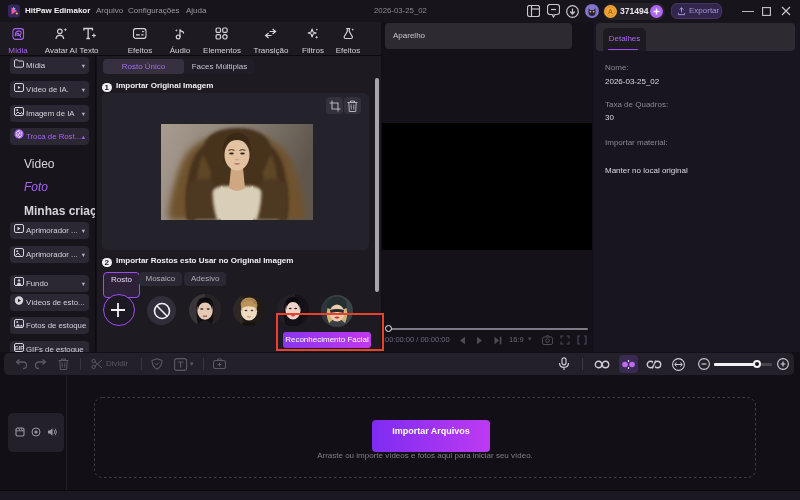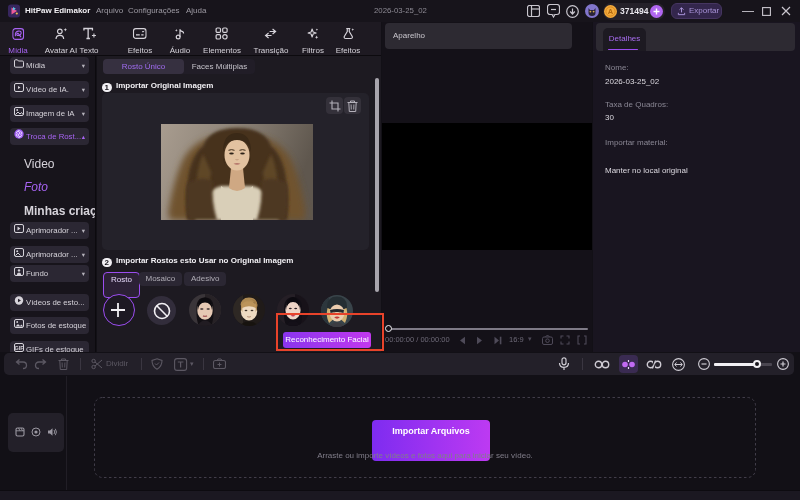--- a/index.html
+++ b/index.html
@@ -191,21 +191,21 @@
     <div class="ssub" style="top:148px;font-weight:bold;">Minhas criaçõ...</div>
     <div class="sitem" style="top:166px;"><span class="ic"><svg width="10" height="9" viewBox="0 0 10 9">
             <rect x="0.5" y="0.5" width="9" height="8" rx="1.5" fill="none" stroke="#d6d3da" stroke-width="1"></rect>
             <path d="M3.5 2.5 L6.5 4.5 L3.5 6.5 Z" fill="#d6d3da"></path>
           </svg></span>Aprimorador ...<span class="car">▾</span></div>
     <div class="sitem" style="top:190px;"><span class="ic"><svg width="10" height="9" viewBox="0 0 10 9">
             <rect x="0.5" y="0.5" width="9" height="8" rx="1.5" fill="none" stroke="#d6d3da" stroke-width="1"></rect>
             <circle cx="3.2" cy="3.2" r="1" fill="#d6d3da"></circle>
             <path d="M1.5 7.5 L4 5 L6.5 7.5" fill="none" stroke="#d6d3da" stroke-width="1"></path>
           </svg></span>Aprimorador ...<span class="car">▾</span></div>
-    <div class="sitem" style="top:209px;"><span class="ic"><svg width="10" height="9" viewBox="0 0 10 9">
+    <div class="sitem" style="top:219px;"><span class="ic"><svg width="10" height="9" viewBox="0 0 10 9">
             <rect x="0.5" y="0.5" width="9" height="8" rx="1.5" fill="none" stroke="#d6d3da" stroke-width="1"></rect>
             <circle cx="5" cy="3.4" r="1.2" fill="#d6d3da"></circle>
             <path d="M2.8 8 Q2.8 5.4 5 5.4 Q7.2 5.4 7.2 8" fill="#d6d3da"></path>
           </svg></span>Fundo<span class="car">▾</span></div>
     <div class="sitem" style="top:237.5px;"><span class="ic"><svg width="10" height="9" viewBox="0 0 10 9">
             <circle cx="5" cy="4.5" r="4.2" fill="#d6d3da"></circle>
             <path d="M4 2.8 L7 4.5 L4 6.2 Z" fill="#27232e"></path>
           </svg></span>Vídeos de esto...</div>
     <div class="sitem" style="top:261px;"><span class="ic"><svg width="10" height="9" viewBox="0 0 10 9">
             <rect x="0.5" y="0.5" width="9" height="8" rx="1.5" fill="none" stroke="#d6d3da" stroke-width="1"></rect>
@@ -510,21 +510,21 @@
         <circle cx="5" cy="5" r="1.6" fill="#9b98a2"></circle>
       </svg>
     <svg class="abs" style="left:47px;top:51px" width="10" height="10" viewBox="0 0 10 10">
         <path d="M1 3.5 H3 L5.5 1.2 V8.8 L3 6.5 H1 Z" fill="#9b98a2"></path>
         <path d="M7 3 Q8.5 5 7 7 M8.3 1.8 Q10.6 5 8.3 8.2" fill="none" stroke="#9b98a2" stroke-width="0.9"></path>
       </svg>
 
     <svg class="abs" style="left:94px;top:21px" width="662" height="81" viewBox="0 0 662 81">
         <rect x="0.5" y="0.5" width="661" height="80" rx="8" fill="none" stroke="#413d49" stroke-width="1" stroke-dasharray="2.5 2.5"></rect>
       </svg>
-    <div class="abs" style="left:372px;top:44px;width:118px;height:41px;background:linear-gradient(90deg,#7e2cf0,#bd3af2);border-radius:4px;color:#fff;font-size:9px;font-weight:bold;text-align:center;line-height:23px;">Importar Arquivos</div>
+    <div class="abs" style="left:372px;top:44px;width:118px;height:32px;background:linear-gradient(90deg,#7e2cf0,#bd3af2);border-radius:4px;color:#fff;font-size:9px;font-weight:bold;text-align:center;line-height:23px;">Importar Arquivos</div>
     <div class="abs" style="left:94px;top:75px;width:662px;text-align:center;color:#817e8a;font-size:8px;">Arraste ou importe vídeos e fotos aqui para iniciar seu vídeo.</div>
     <div class="abs" style="left:0;top:114px;width:800px;height:10px;background:#1b1821;border-top:1px solid #0d0b10;"></div>
   </div>
 
   <div class="abs" style="left:276px;top:313px;width:108px;height:38px;border:2.5px solid #e8432a;z-index:50;"></div>
   <div class="abs" style="left:283px;top:332px;width:88px;height:16px;background:linear-gradient(90deg,#8a35ee,#c238ee);border-radius:3px;color:#fff;font-size:8px;text-align:center;line-height:16px;white-space:nowrap;z-index:51;">Reconhecimento Facial</div>
 
 </div>
 
 </body></html>

